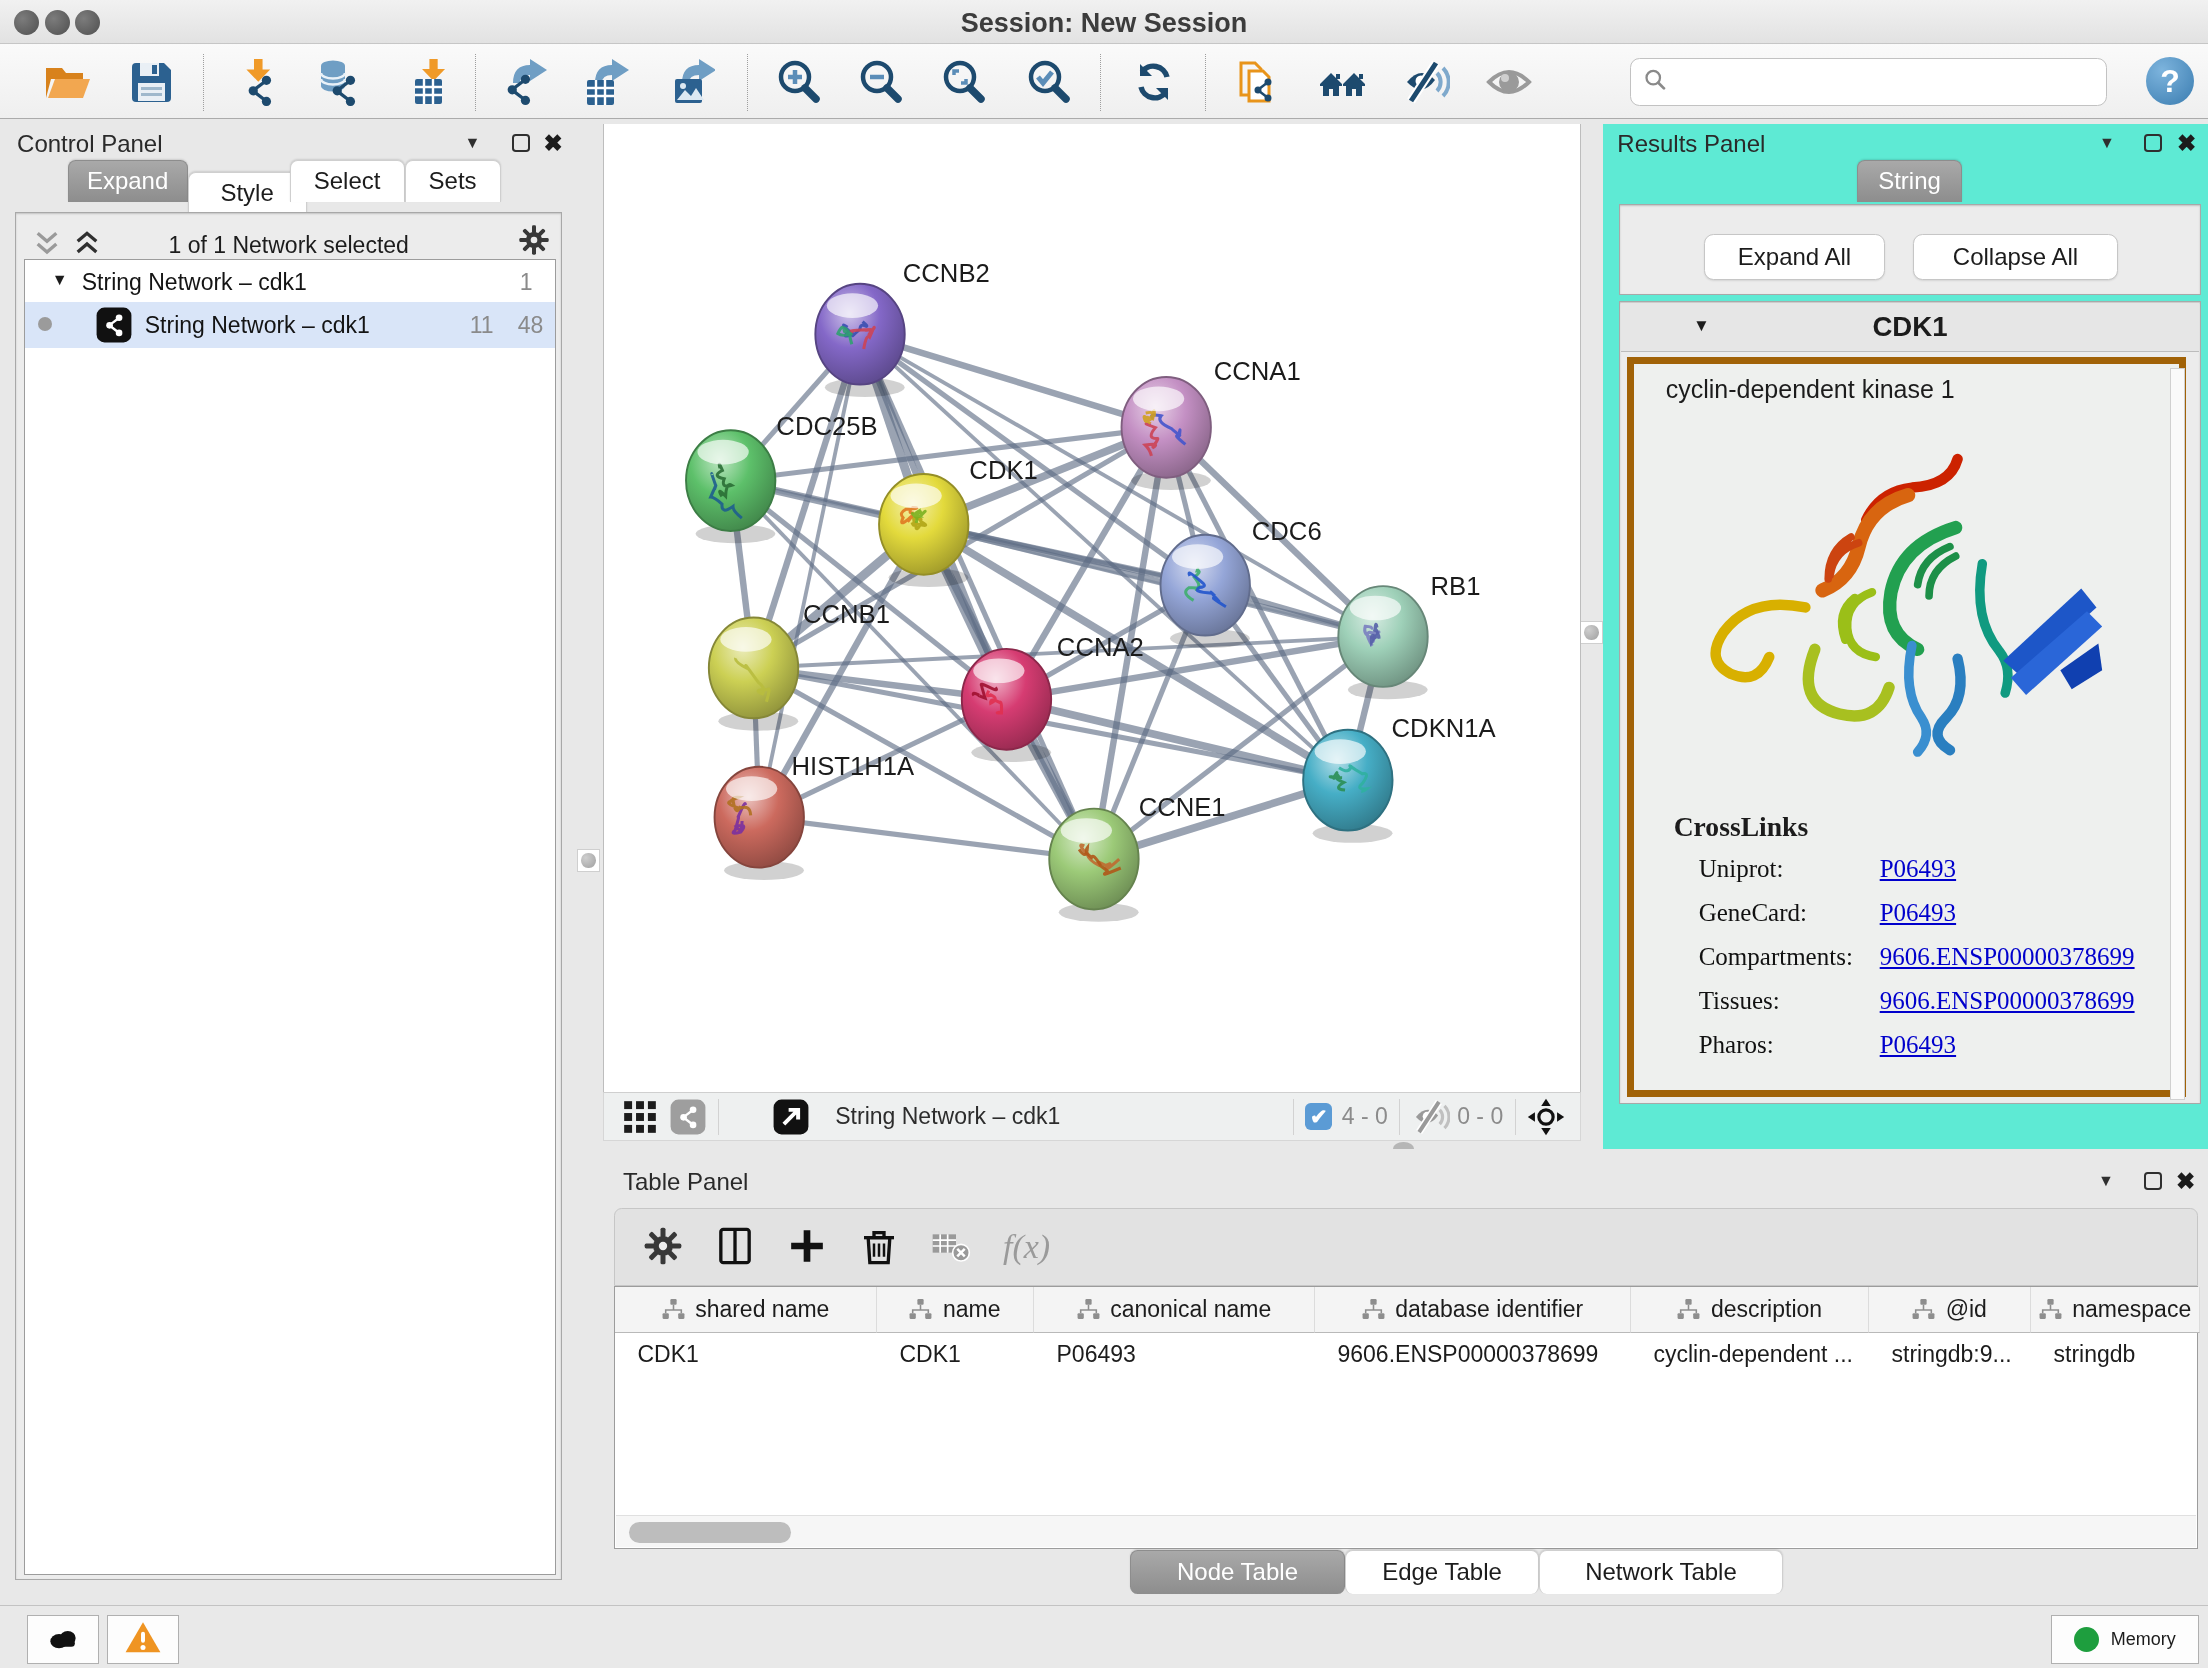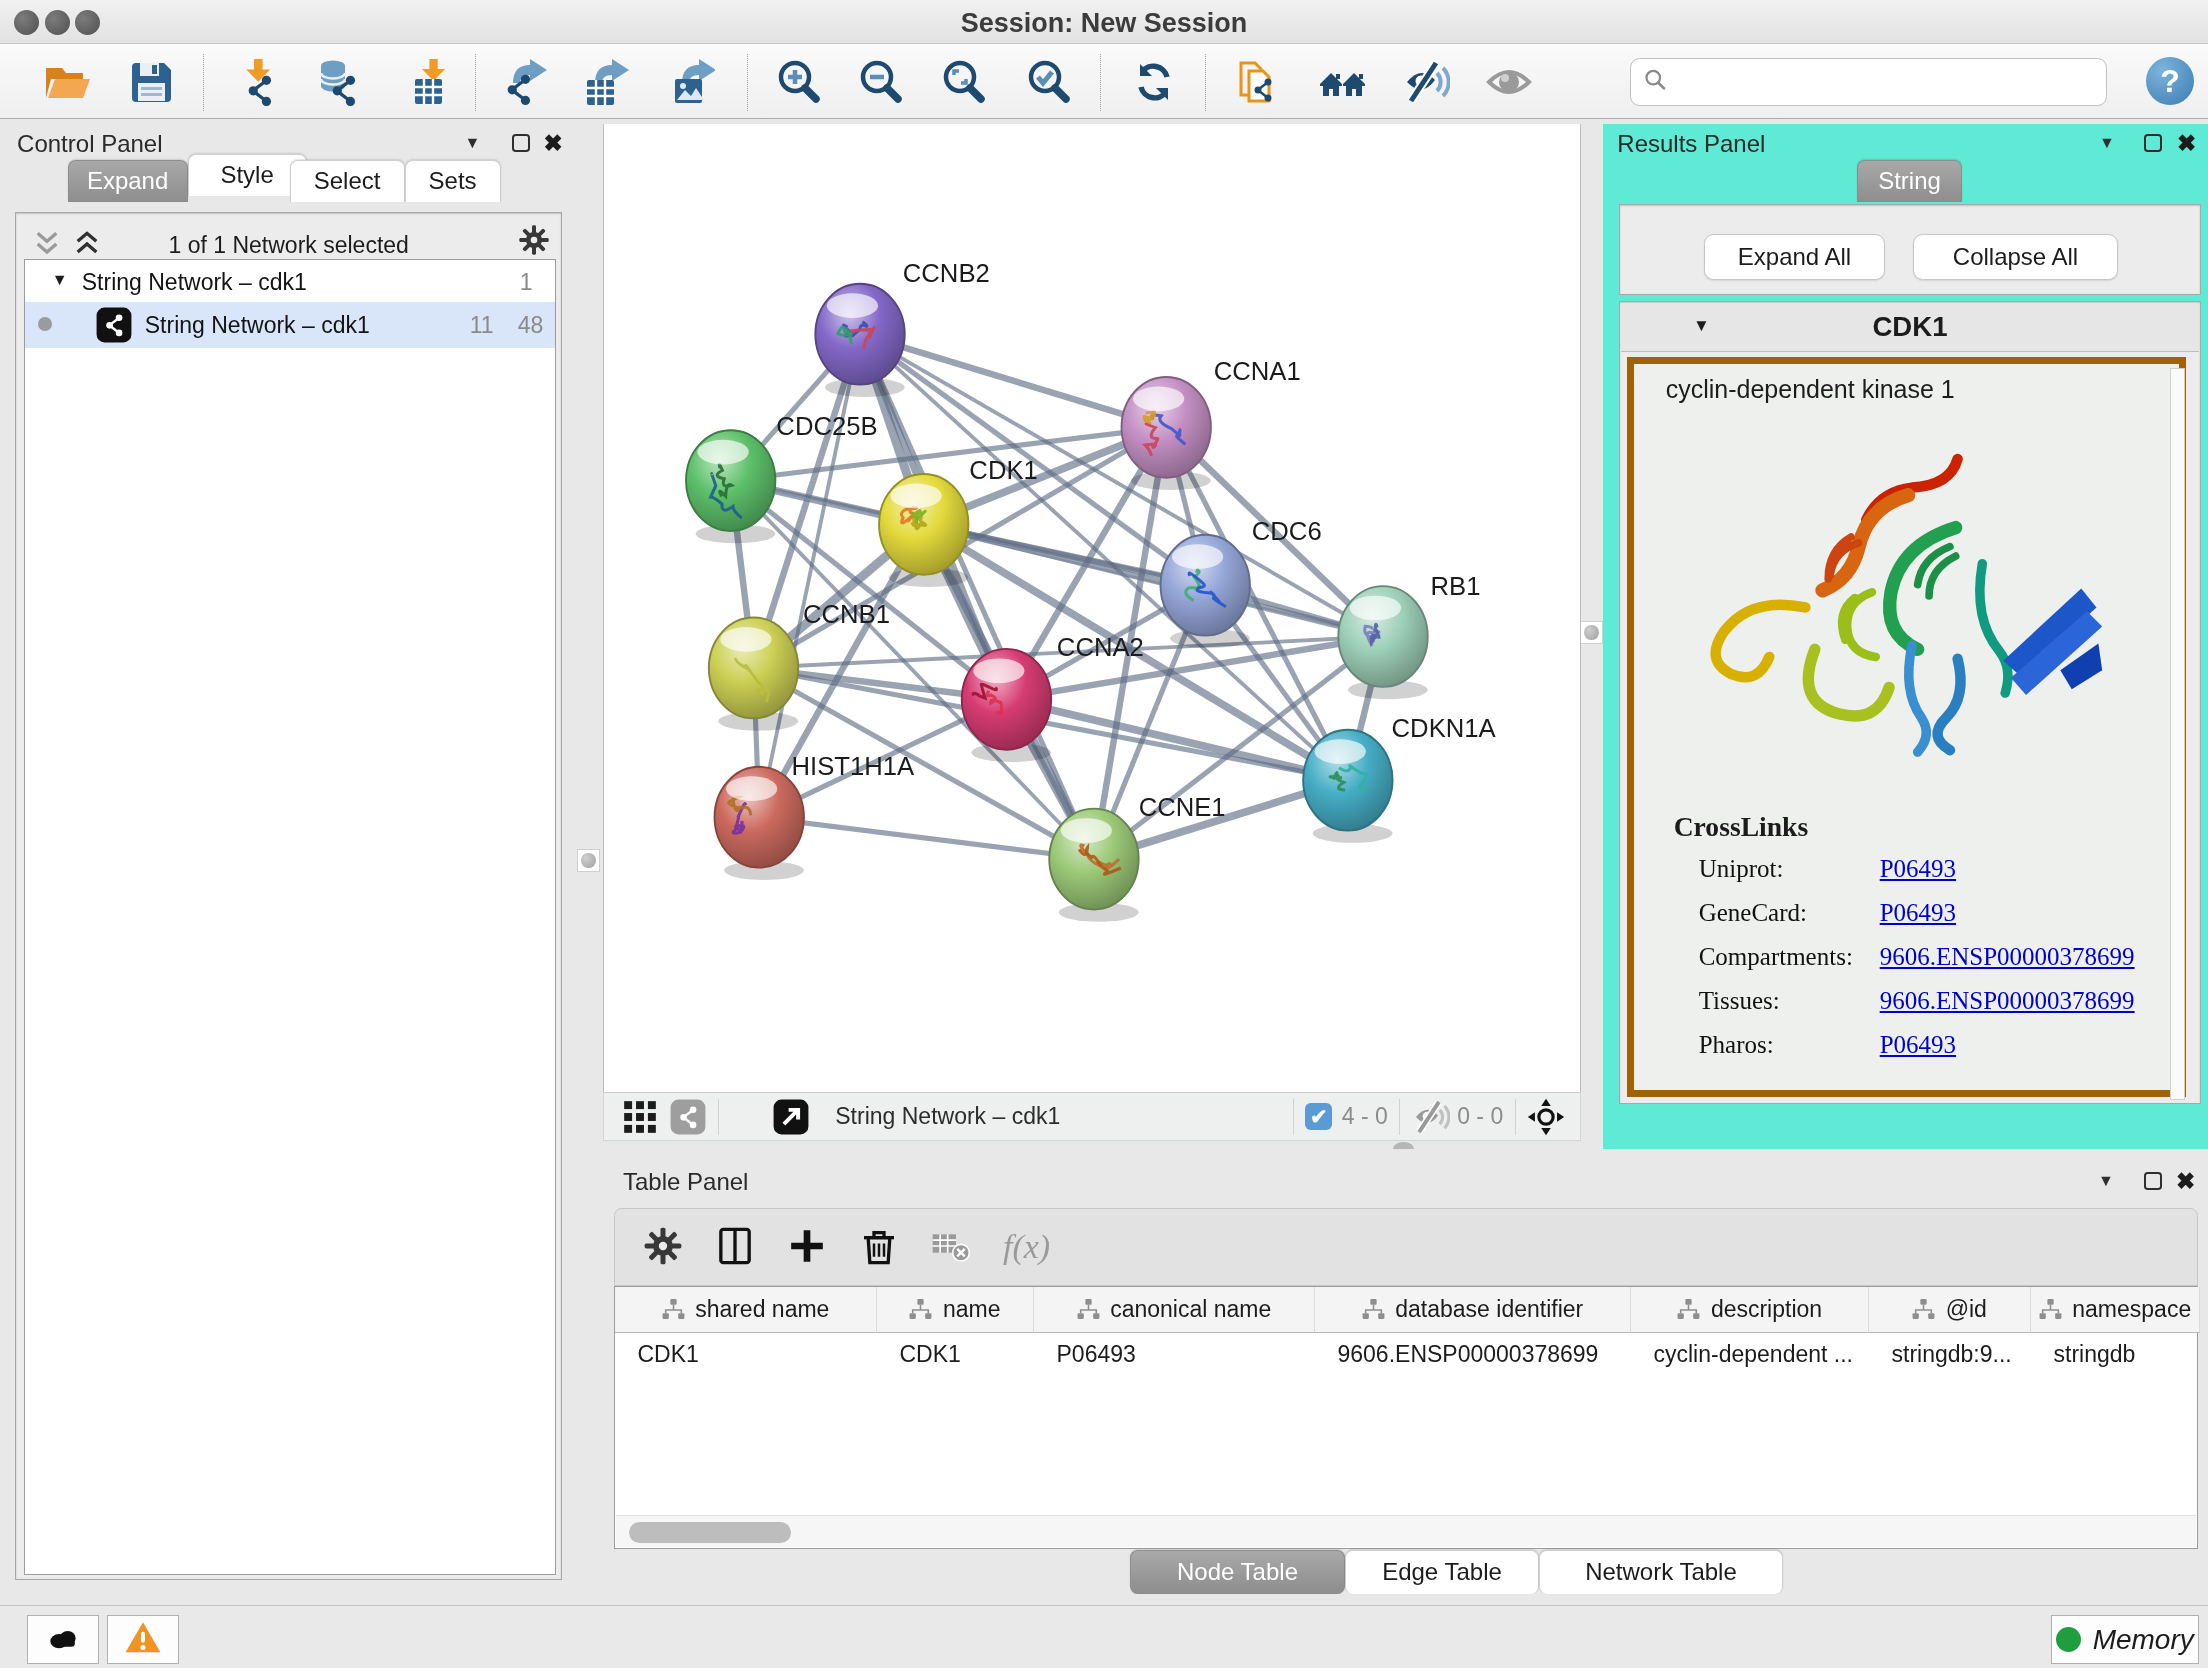--- a/index.html
+++ b/index.html
@@ -80,21 +80,21 @@
   .th svg { width:25px; height:25px; flex:none; }
   .td { height:44px; font-size:23px; padding:7.6px 0 0 23px; overflow:hidden; white-space:nowrap; }
   #hscroll-track { background:#f6f6f6; border-top:1px solid #e0e0e0; }
   #hscroll-thumb { background:#bdbdbd; border-radius:10.5px; }
   
   #bottombar { left:0; top:1605px; width:2208px; height:63px; background:#e9e9e9; border-top:1px solid #c3c3c3; }
   .bb-btn { top:1615px; height:49px; background:#fdfdfd; border:1.9px solid #b0b0b0;
     display:flex; align-items:center; justify-content:center; gap:11.4px; }
   .bb-btn svg { width:38px; height:38px; }
   #memdot { width:25px; height:25px; border-radius:50%; }
-  #memory-label { font-size:28px;font-style:italic; }
+  #memory-label { font-size:18px; }
 </style>
 </head>
 <body>
 
 <div id="titlebar" class="abs">
   <div class="traffic abs" style="left:14.3px"></div>
   <div class="traffic abs" style="left:45px"></div>
   <div class="traffic abs" style="left:75px"></div>
   <div id="win-title" class="abs">Session: New Session</div>
 </div>
@@ -291,21 +291,21 @@
 </div>
 <div id="help-btn" class="abs">?</div>
 
 <div class="abs" style="left:7.6px;top:124px;width:560px;height:1459px">
   <span class="panel-title abs" style="left:9.5px;top:5.7px">Control Panel</span>
   <span class="hdr-caret abs" style="left:457px;top:9.5px">▼</span>
   <span class="hdr-float abs" style="left:504px;top:9.5px"></span>
   <span class="hdr-close abs" style="left:536px;top:5.7px">✖</span>
   <div id="ctrl-tabs">
       <div class="tab abs sel" style="left: 60px; top: 36px; width: 120px;">Expand</div>
-      <div class="tab abs" style="left: 180px; top: 30px; width: 119px;">Style</div>
+      <div class="tab abs" style="left: 180px; top: 48px; width: 119px;">Style</div>
       <div class="tab abs" style="left: 282px; top: 36px; width: 115px;">Select</div>
       <div class="tab abs" style="left: 397px; top: 36px; width: 96px;">Sets</div>
     </div>
   <div class="sunken abs" style="left:7.6px;top:88px;width:547px;height:1368px">
     <span class="abs" style="left: 15px; top: 15px; width: 40px;" id="chev-dn"><svg viewBox="0 0 48 48" style="width: 32px; height: 32px;">
           <g stroke="#9a9a9a" stroke-width="5" fill="none">
             <path d="M10 8 l14 12 14-12"></path>
             <path d="M10 24 l14 12 14-12"></path>
           </g>
         </svg></span>

